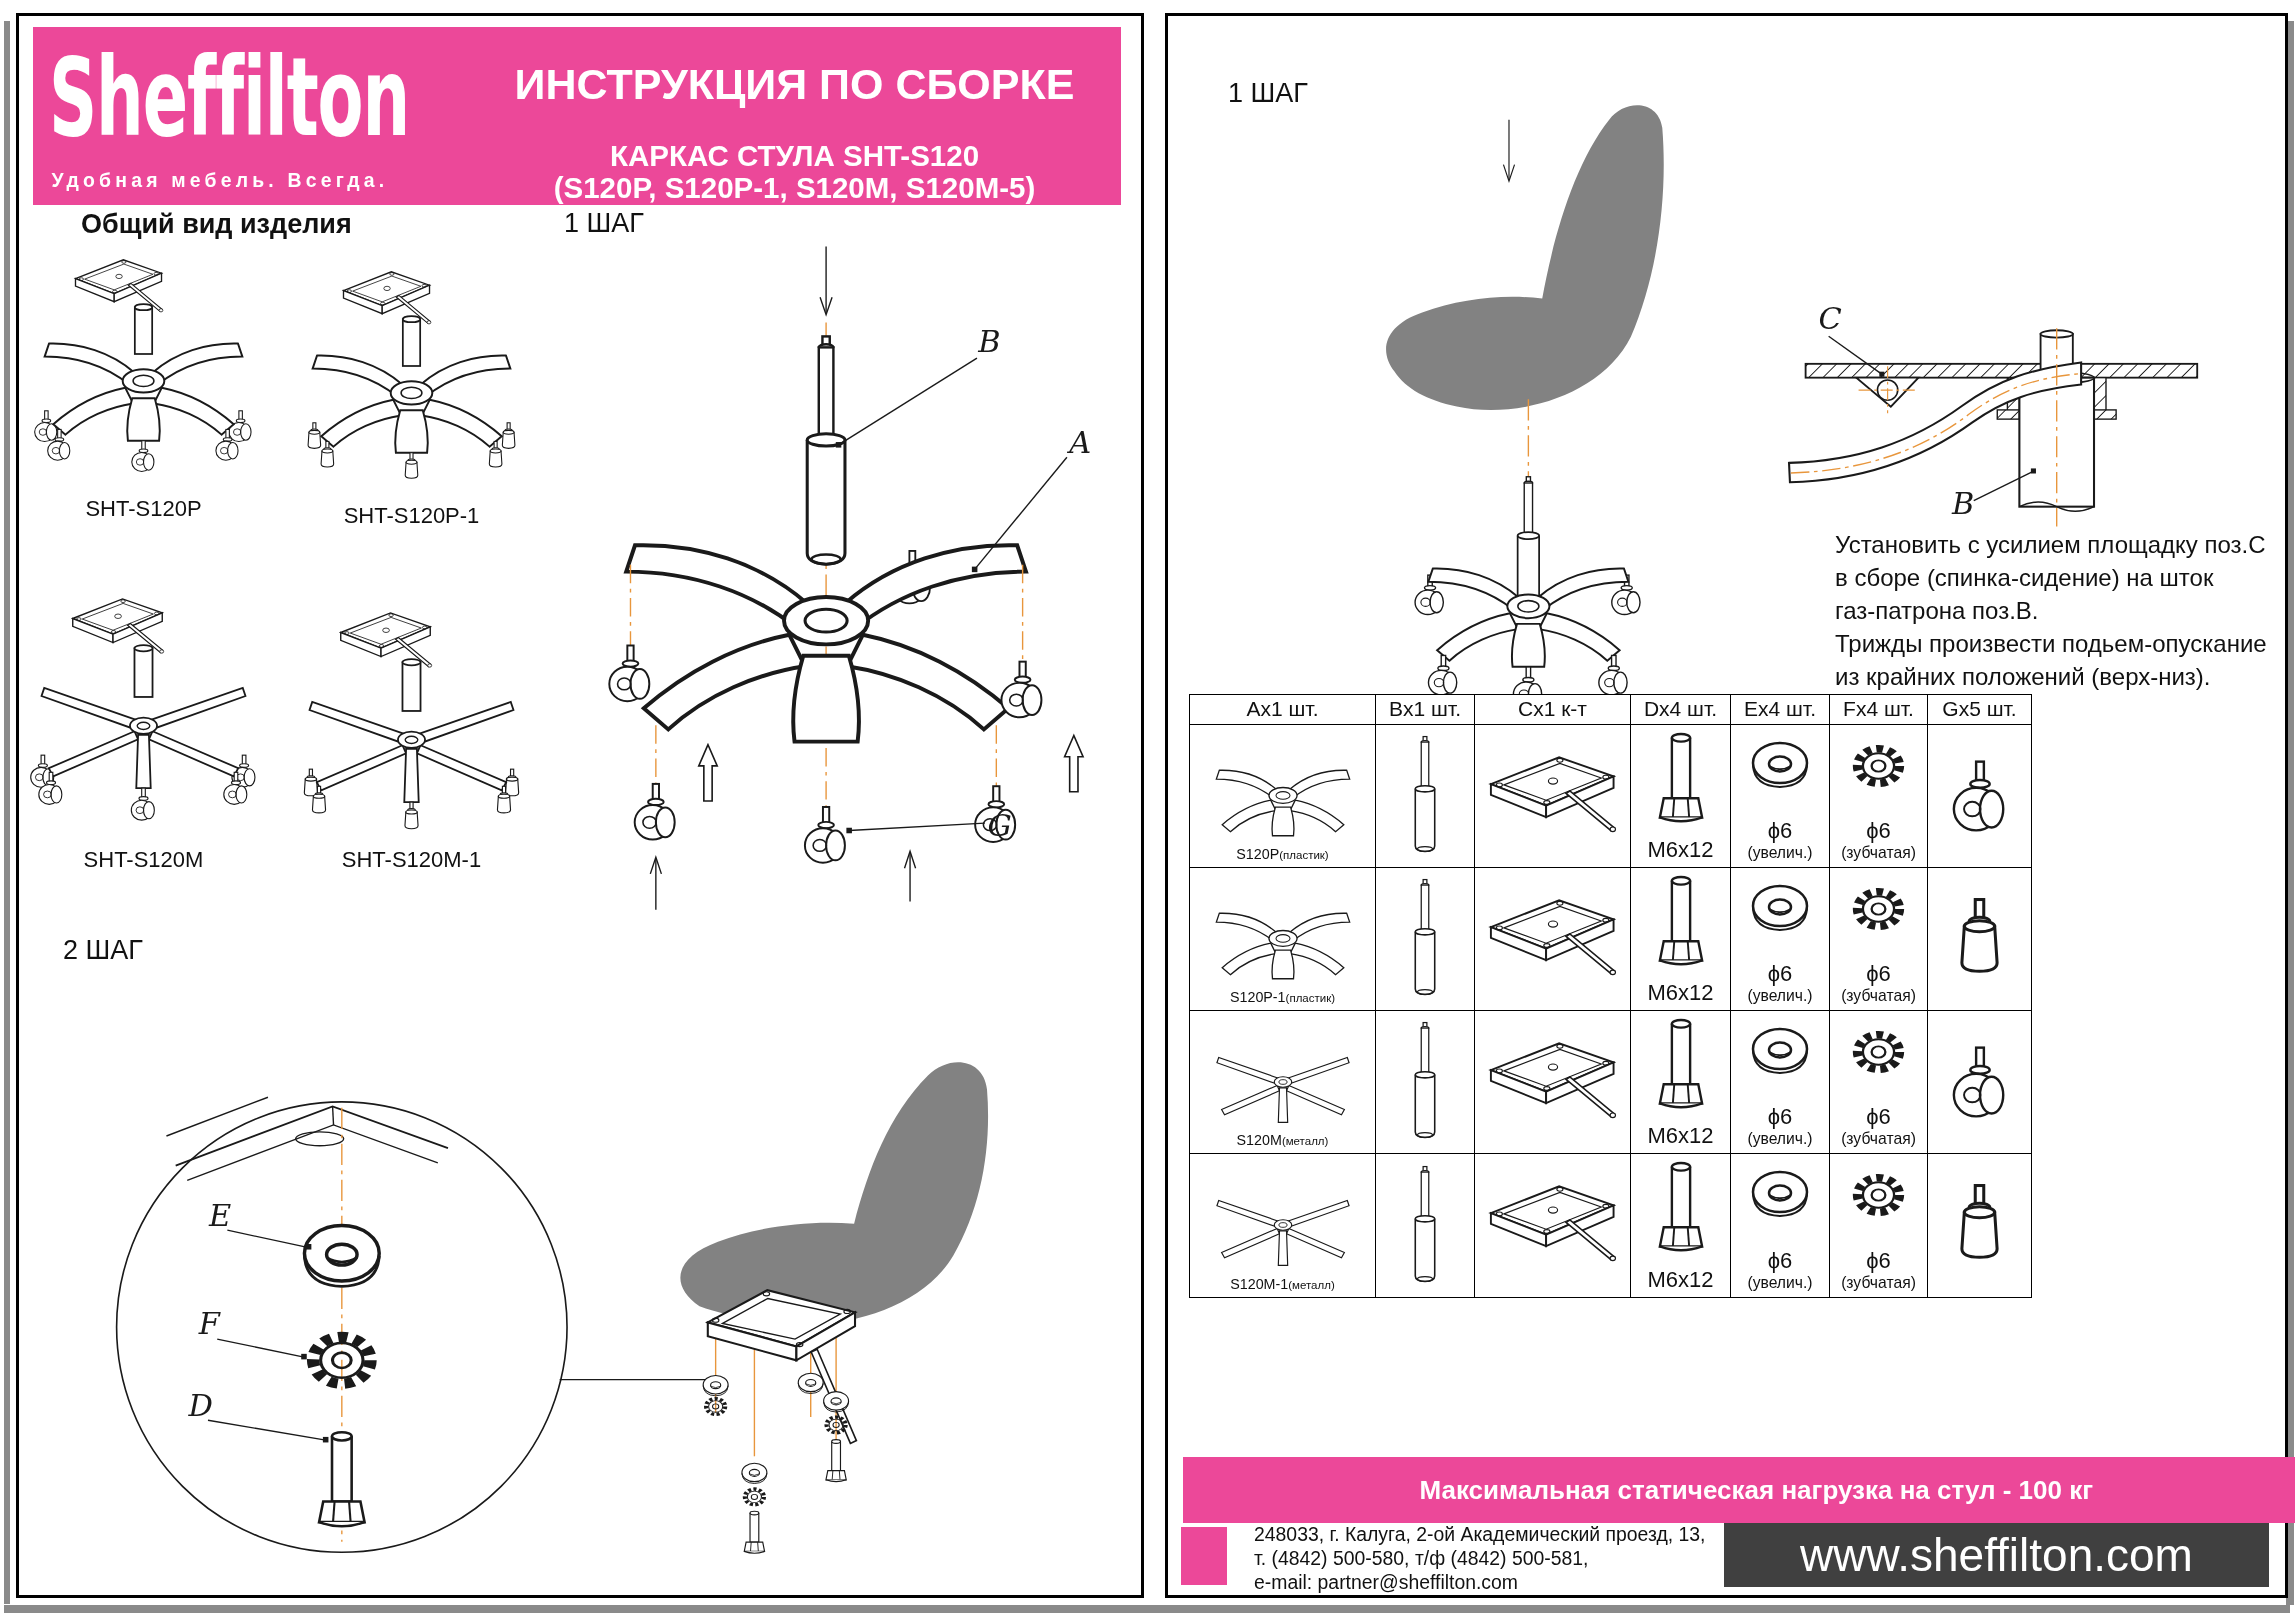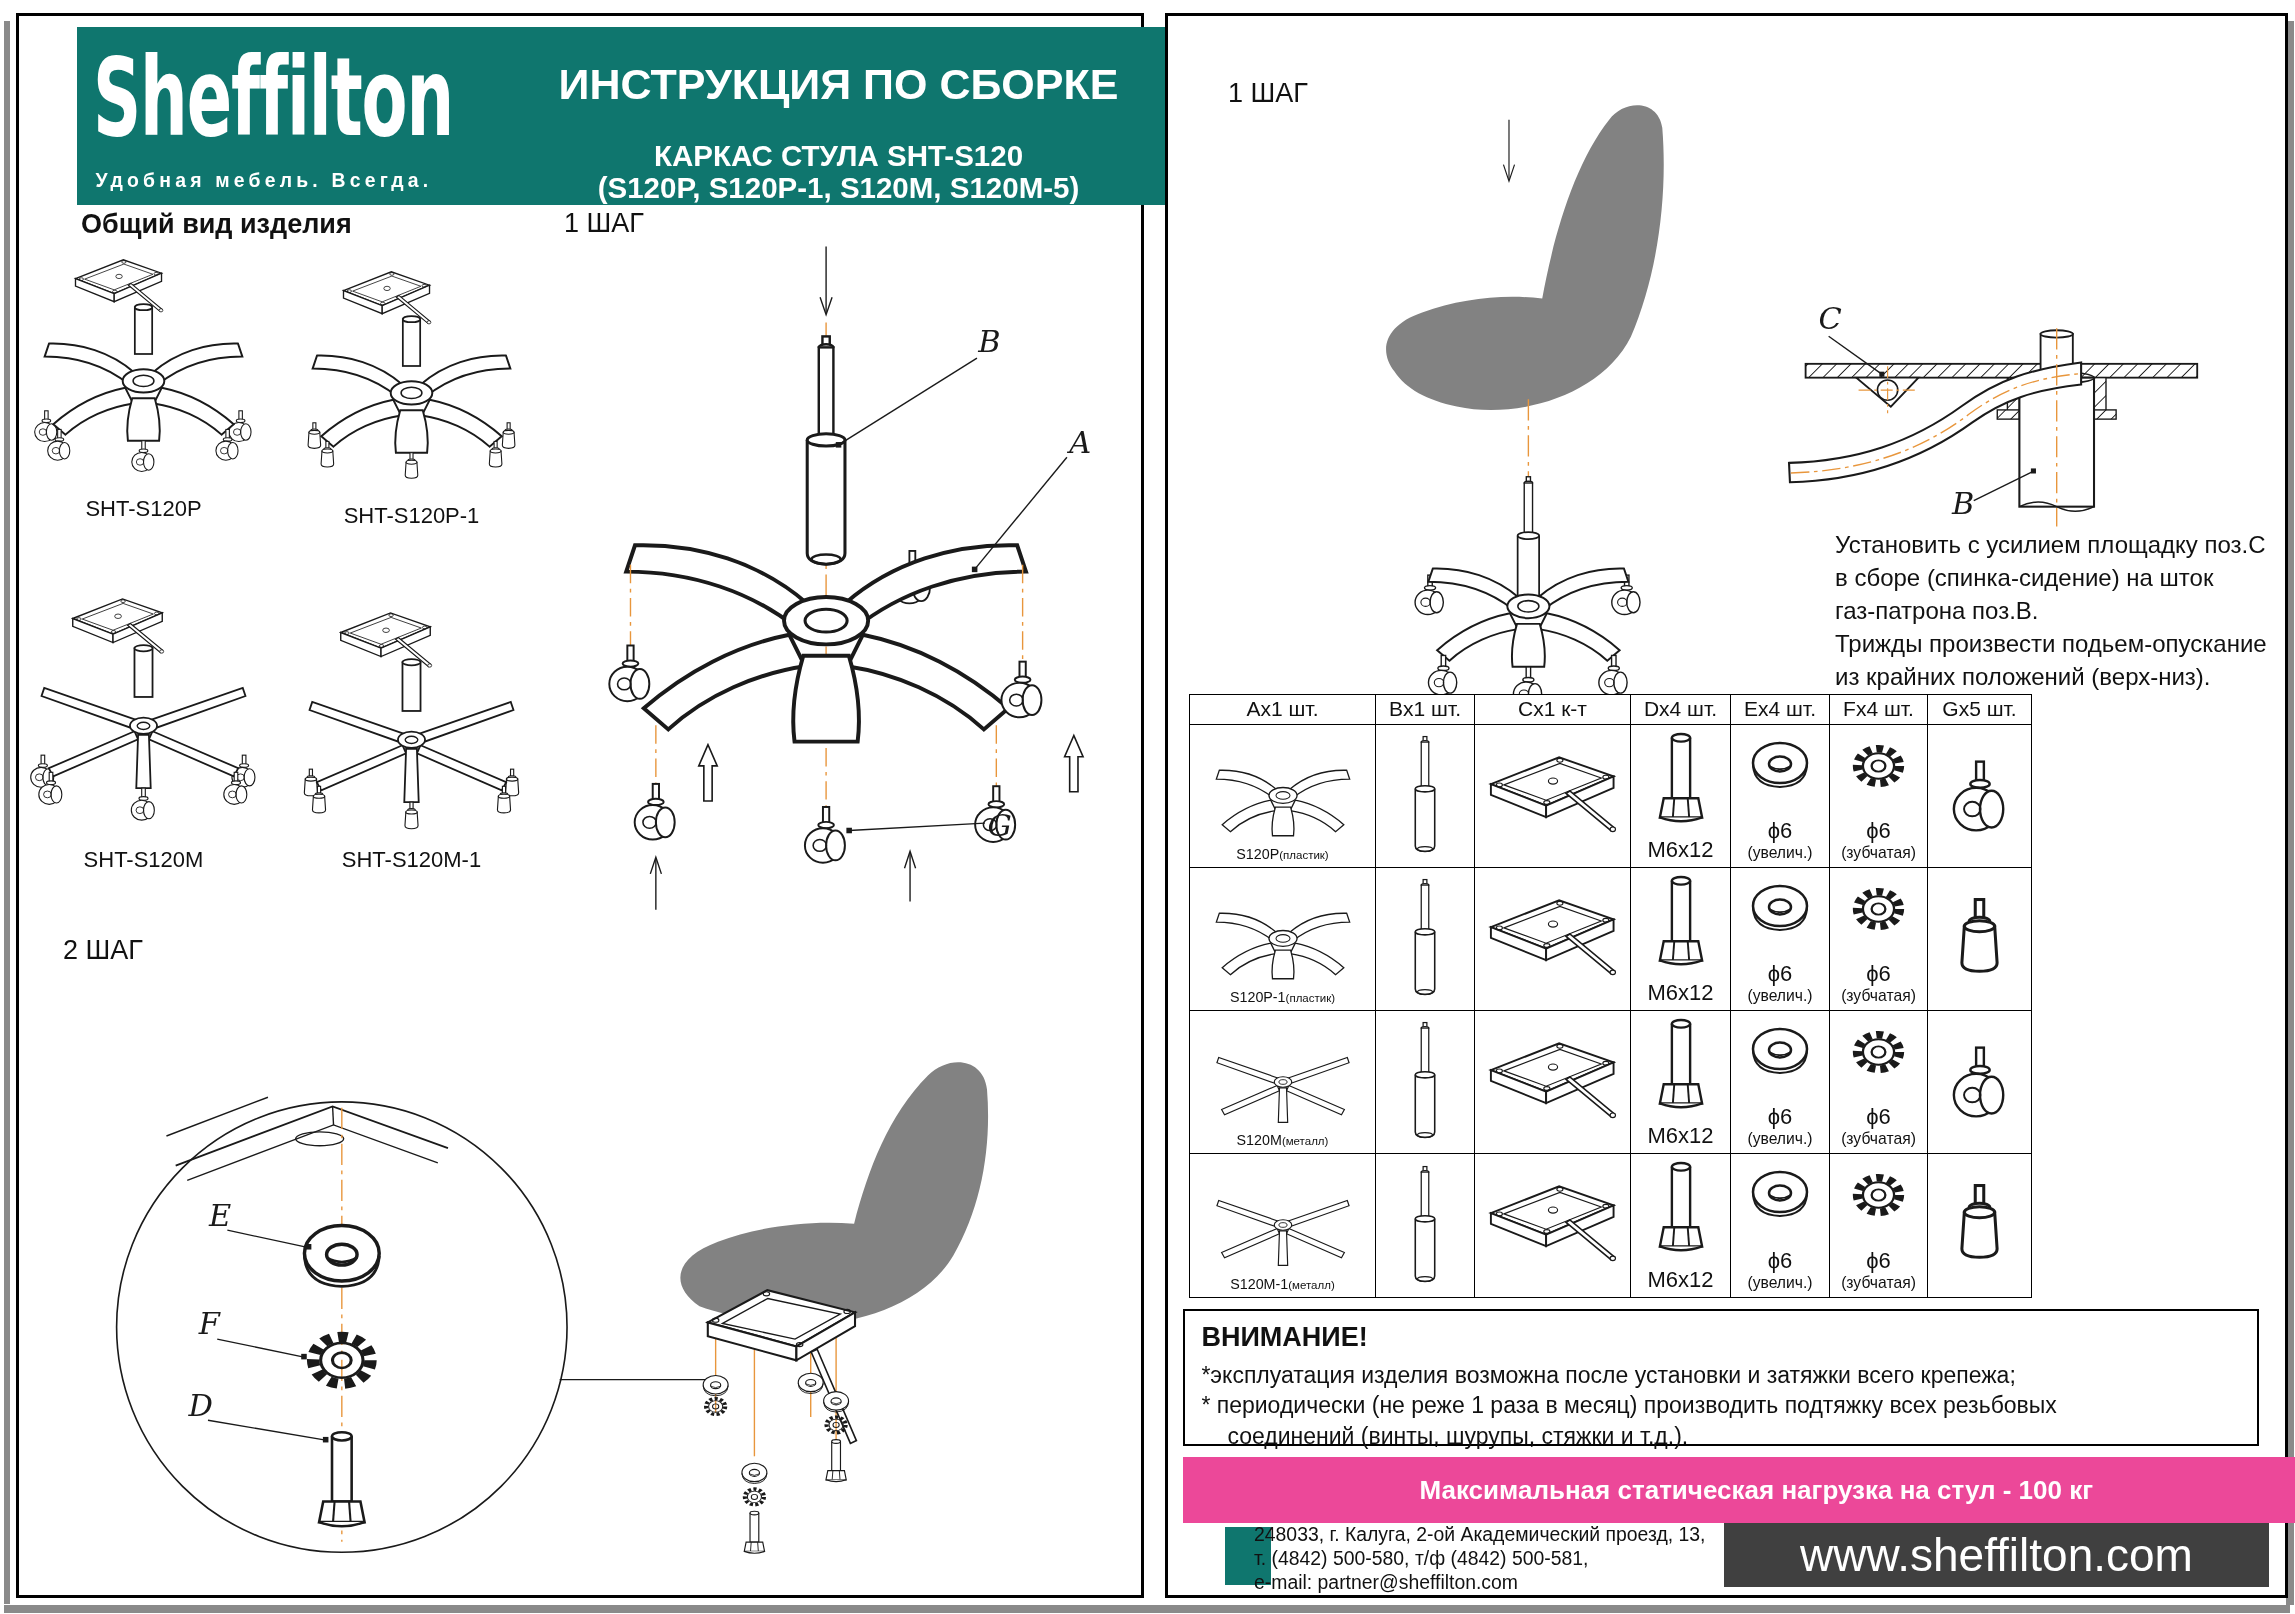--- a/index.html
+++ b/index.html
@@ -1,20 +1,20 @@
 <!DOCTYPE html>
 <html style="font-size:7.4px"><head>
 <meta charset="utf-8">
 <style>
   html,body{margin:0;padding:0;background:#fff;}
   body{width:2295px;height:1614px;position:relative;font-family:"Liberation Sans",sans-serif;color:#111;}
   .abs{position:absolute;}
   .page{position:absolute;background:#fff;border:3.2px solid #000;}
   .shadow{position:absolute;background:#8a8a8a;}
-  .grayband{background:#0f766e;margin-left:44px;}
+  .grayband{background:#ec4899;}
   
   .logo-name{font-family:"DejaVu Sans",sans-serif;font-weight:bold;color:#fff;font-size:108px;letter-spacing:-1.8px;transform:scaleX(.62);transform-origin:left top;line-height:1;}
   .logo-slogan{color:#fff;font-size:19.4px;font-weight:600;letter-spacing:4.2px;white-space:nowrap;}
   .hdr-t1{font-size:43px;font-weight:bold;color:#fff;text-align:center;white-space:nowrap;}
   .hdr-t2,.hdr-t3{font-size:29.5px;font-weight:bold;color:#fff;text-align:center;white-space:nowrap;}
   .sec-heading{font-size:27px;color:#111;white-space:nowrap;}
   .bold{font-weight:bold;}
   .fig-caption{font-size:22px;text-align:center;white-space:nowrap;}
   .instr-line{font-size:24px;line-height:33px;white-space:nowrap;}
   
@@ -678,26 +678,20 @@
           <div class="dim-note">(зубчатая)</div>
         </div>
     </div>
     <div class="ptc lastcol lastrow">
         <svg width="51" height="88" viewBox="-42 -5 84 140">
           <use href="#glideG"></use>
         </svg>
       </div>
   </div>
 
-  <div class="warnbox" style="left:14.8px;top:1293px;width:1076px;height:137px">
-    <div class="warn-title">ВНИМАНИЕ!</div>
-    <div class="warn-line">*эксплуатация изделия возможна после установки и затяжки всего крепежа;</div>
-    <div class="warn-line">* периодически (не реже 1 раза в месяц) производить подтяжку всех резьбовых</div>
-    <div class="warn-line" style="padding-left:26px">соединений (винты, шурупы, стяжки и т.д.).</div>
-  </div>
 
   <div class="loadbar" style="left:14.8px;top:1441px;width:1089px;height:66px">Максимальная статическая нагрузка на стул - 100 кг</div>
 
   <div class="abs grayband" style="left:13px;top:1511px;width:46px;height:58px"></div>
   <div class="abs" style="left:86px;top:1506px">
     <div class="addr-line">248033, г. Калуга, 2-ой Академический проезд, 13,</div>
     <div class="addr-line">т. (4842) 500-580, т/ф (4842) 500-581,</div>
     <div class="addr-line">e-mail: partner@sheffilton.com</div>
   </div>
   <div class="wwwbox" style="left:556px;top:1507px;width:545px;height:64px">www.sheffilton.com</div>

